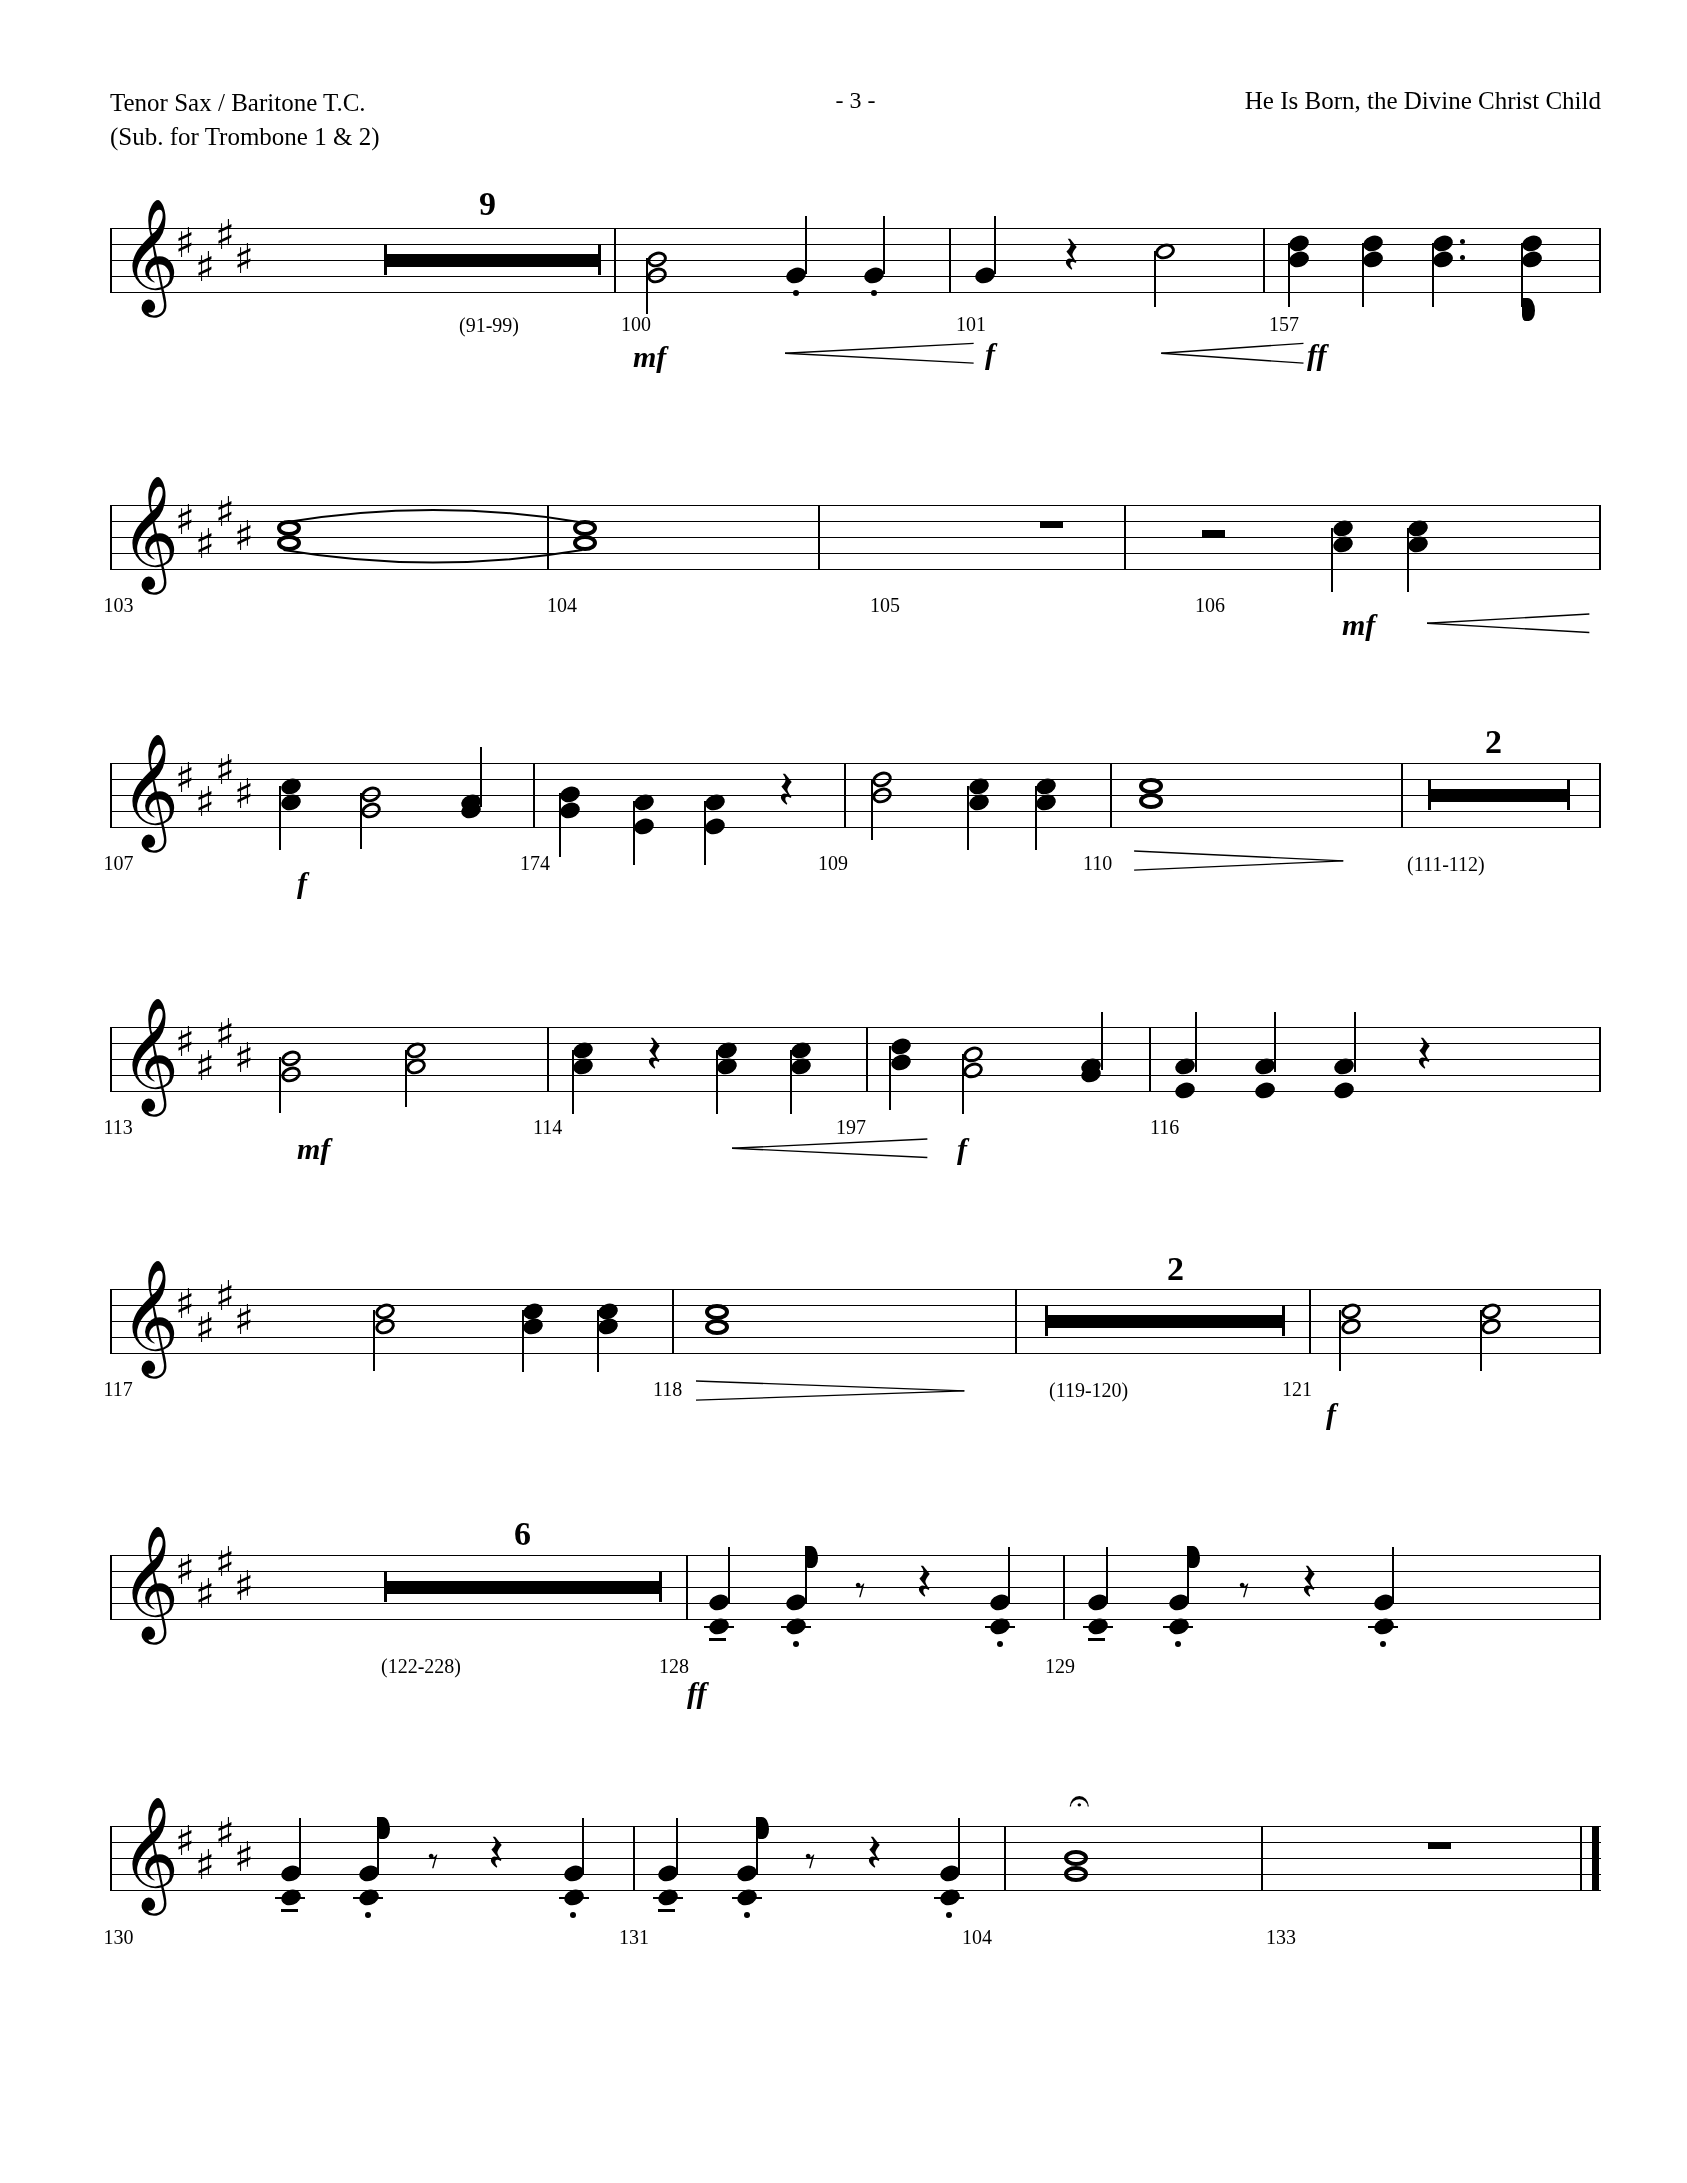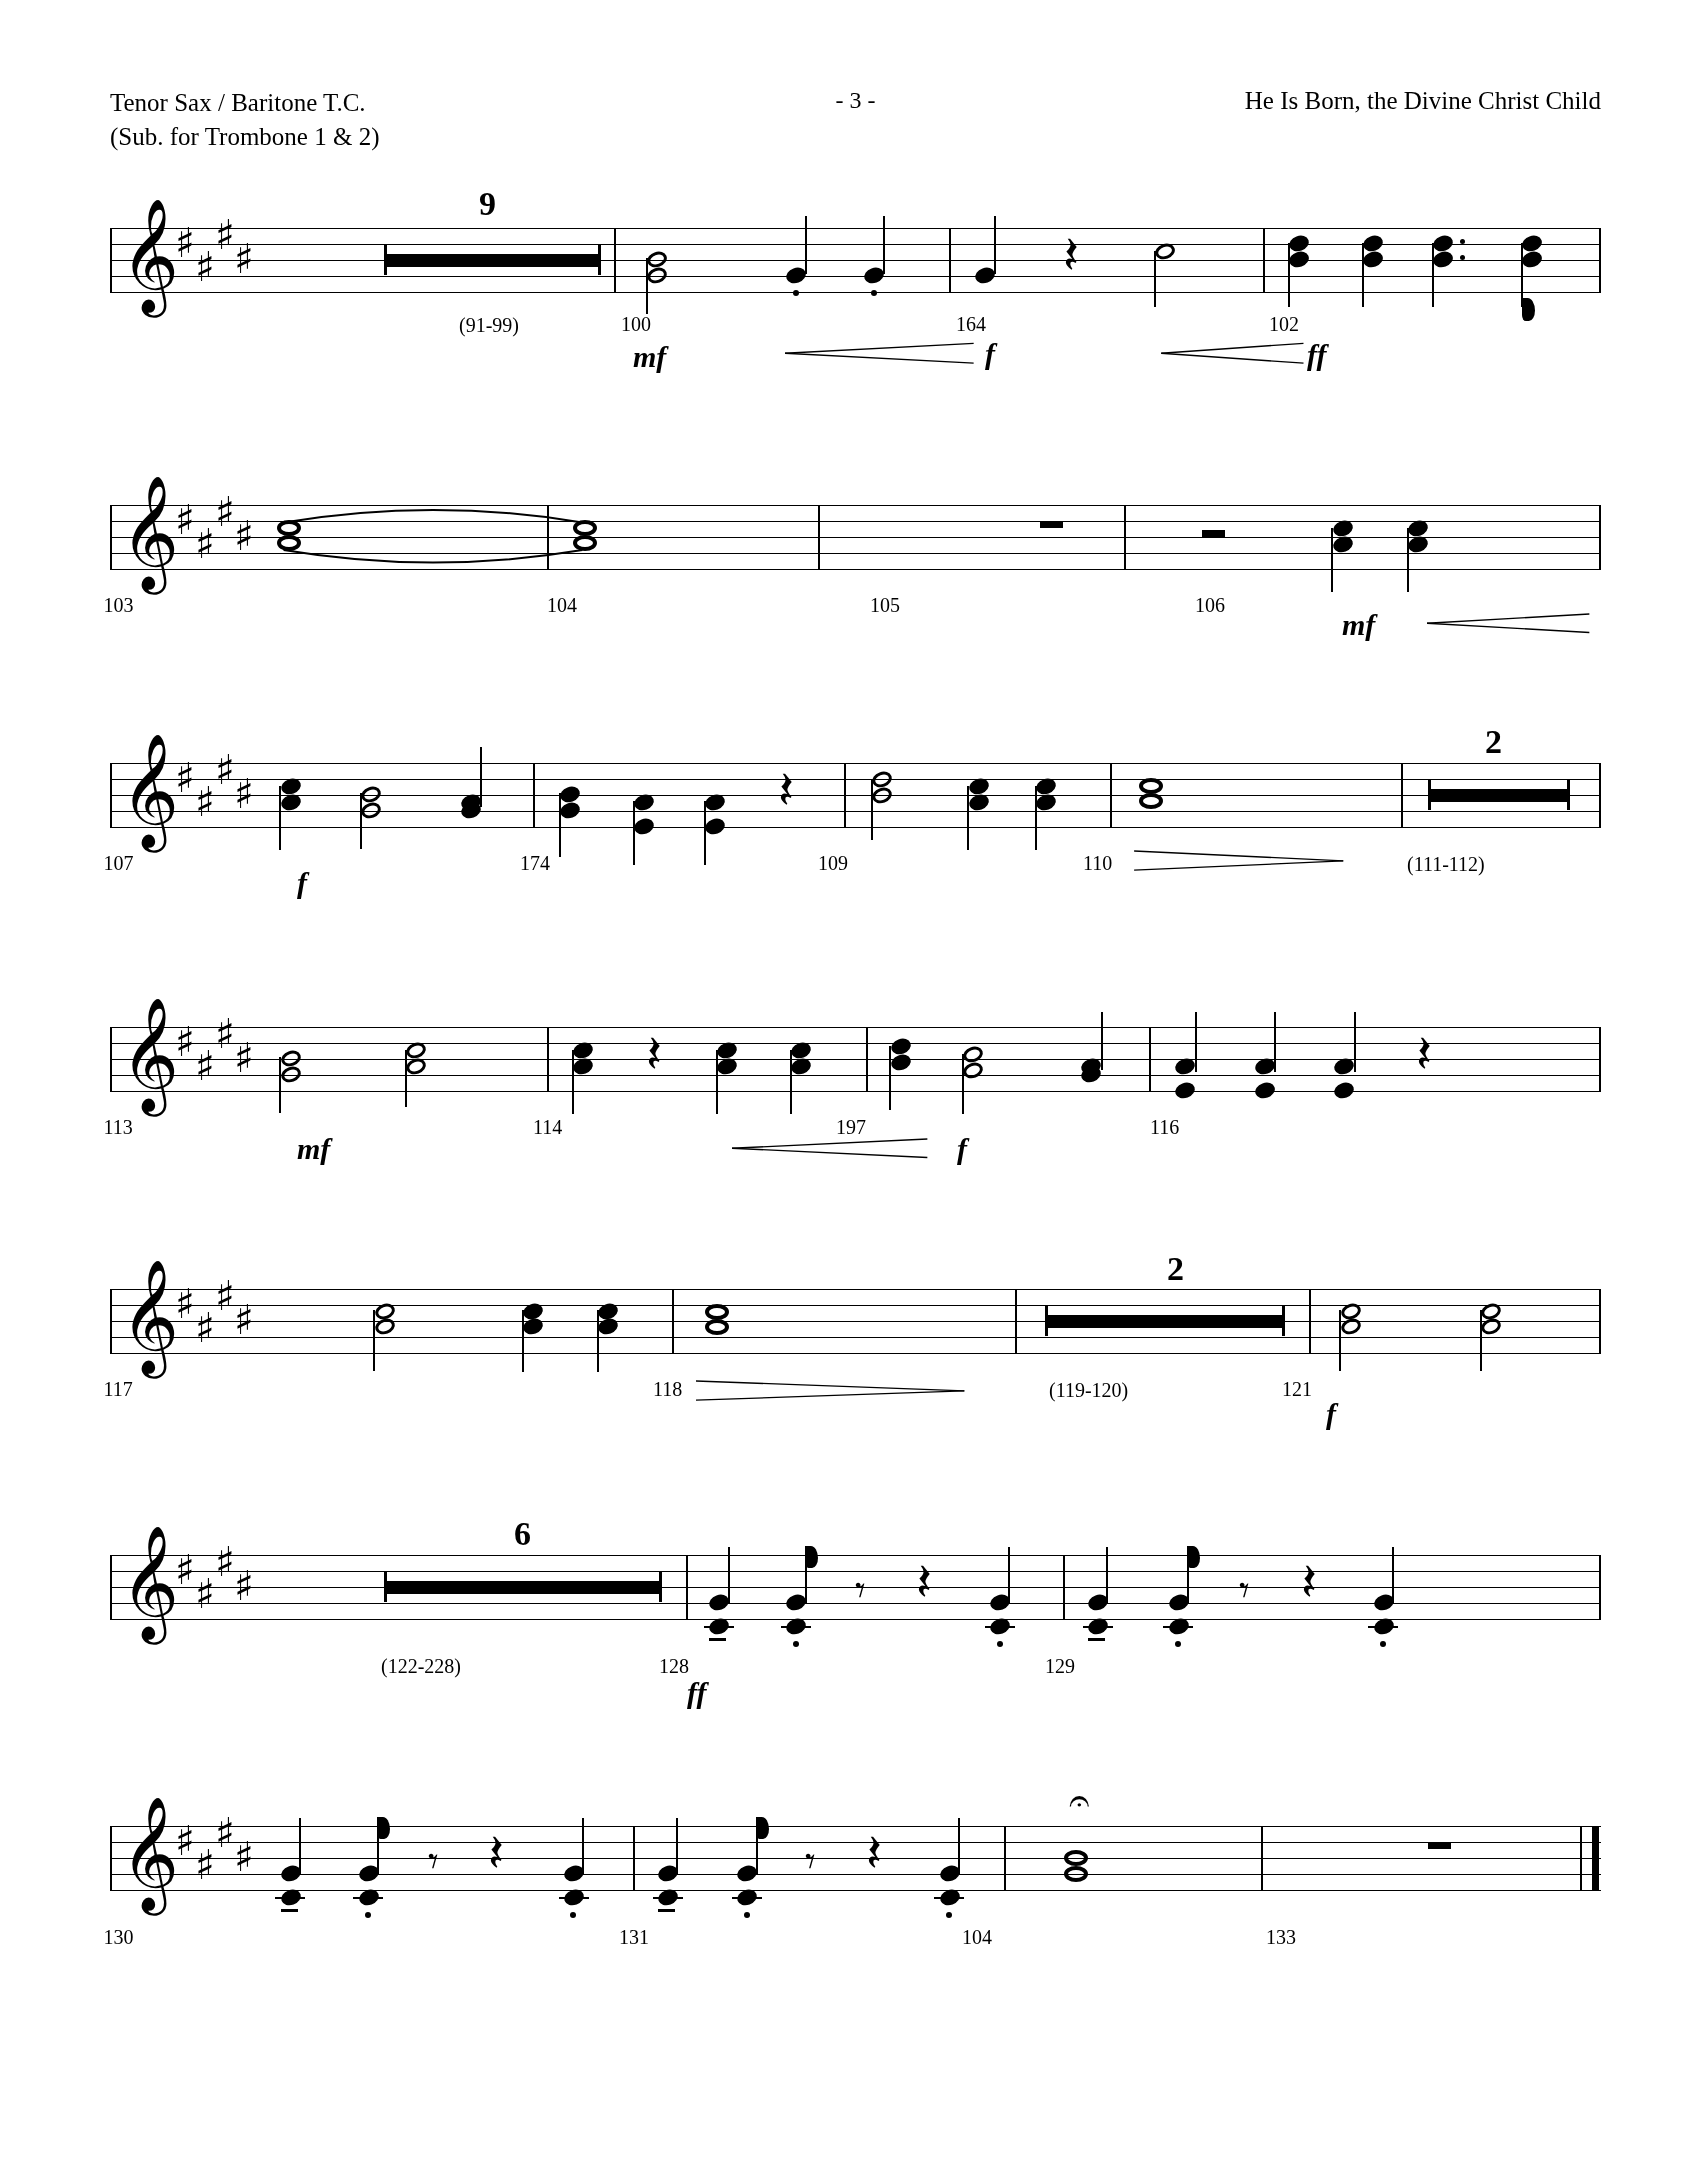--- a/index.html
+++ b/index.html
@@ -334,22 +334,22 @@
       <div class="note" style="left:1412px; top:8px;"></div>
       <div class="note" style="left:1412px; top:24px;"></div>
       <div class="stem" style="left:1411px; top:14.6px; height:64px;"></div>
       <div class="flag" style="left:1412px; top:70px;"></div>
 
       <div class="barline" style="left:1489px;"></div>
     </div>
 
     <div class="mmlabel" style="left:349px; top:87px;">(91-99)</div>
     <div class="measnum" style="left:511px; top:86px;">100</div>
-    <div class="measnum" style="left:846px; top:86px;">164</div>
-    <div class="measnum" style="left:1159px; top:86px;">102</div>
+    <div class="measnum" style="left:846px; top:86px;">101</div>
+    <div class="measnum" style="left:1159px; top:86px;">157</div>
 
     <div class="dyn" style="left:523px; top:114px;">mf</div>
     <div class="dyn" style="left:875px; top:111px;">f</div>
     <div class="dyn" style="left:1197px; top:112px;">ff</div>
 
     <div class="hairpin" style="left:675px; top:114px; width:192px;">
       <svg width="192" height="22.5" viewBox="0 0 290 34">
           <line x1="0" y1="17" x2="285" y2="2" stroke="#000" stroke-width="2"></line>
           <line x1="0" y1="17" x2="285" y2="32" stroke="#000" stroke-width="2"></line>
         </svg>

